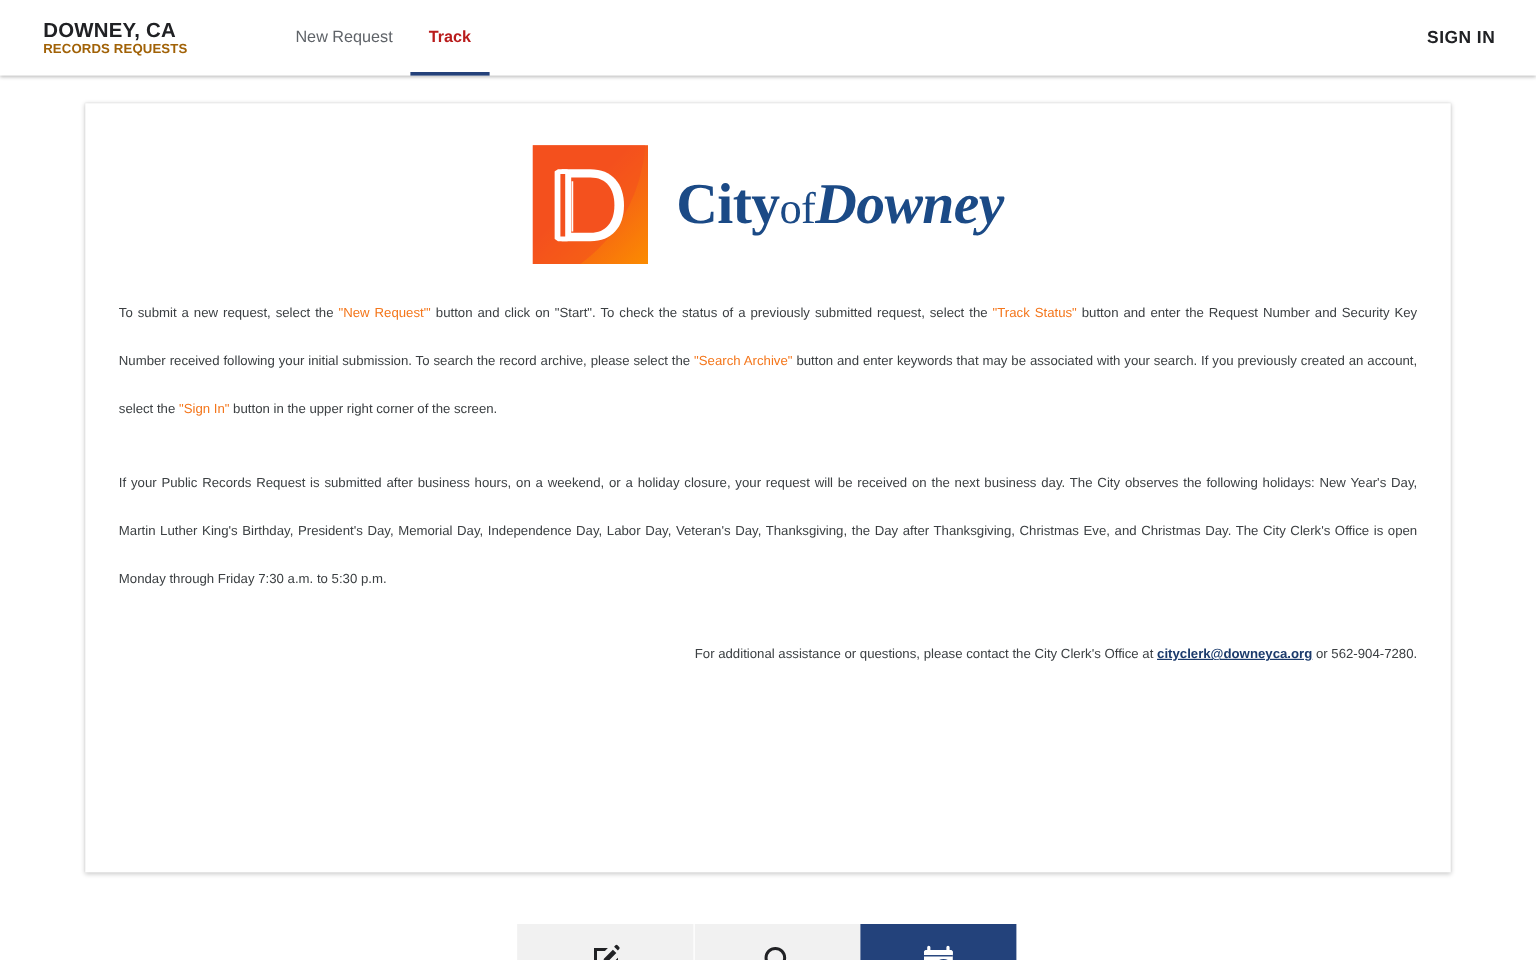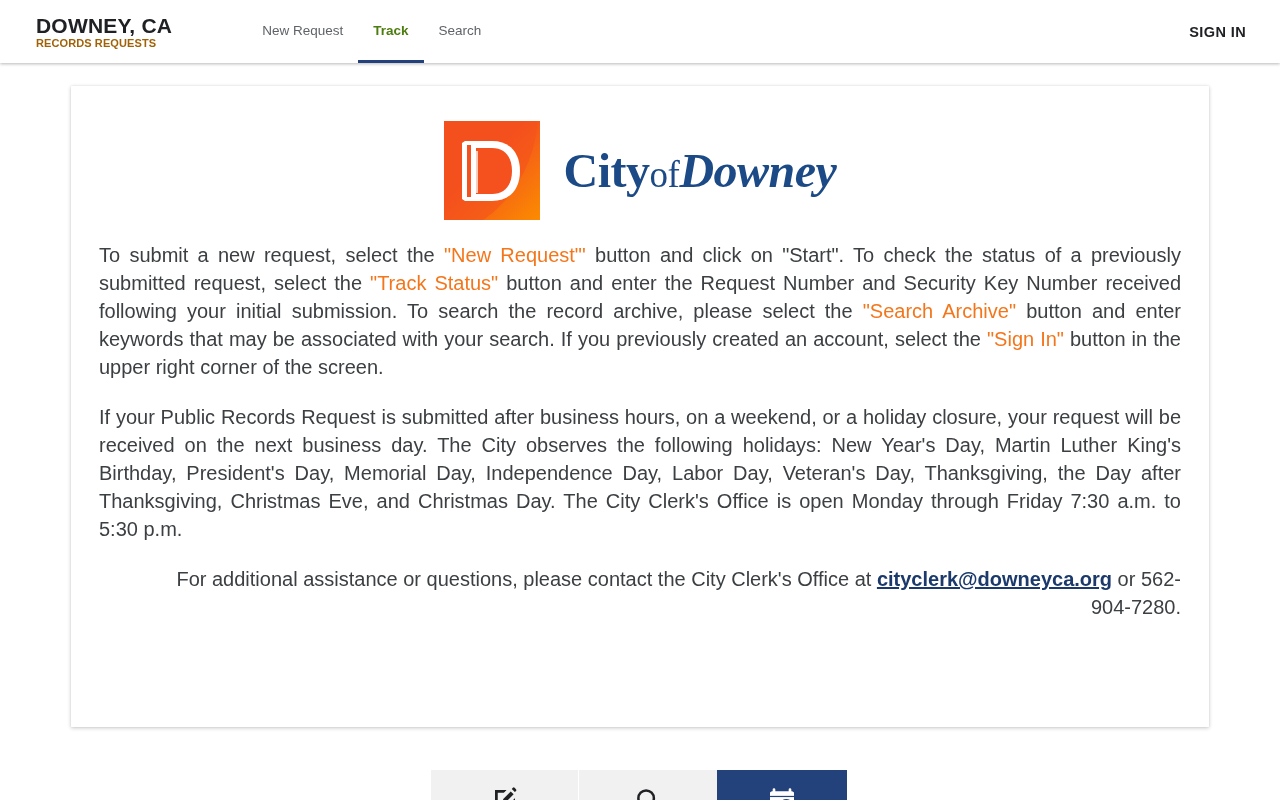--- a/index.html
+++ b/index.html
@@ -22,21 +22,21 @@
     z-index: 10;
   }
   .brand {
     margin-left: 36px;
     display: flex;
     flex-direction: column;
     justify-content: center;
     line-height: 1.12;
   }
   .brand-line1 {
-    font-size: 21px;
+    font-size: 17px;
     font-weight: bold;
     color: #202124;
     letter-spacing: 0.2px;
   }
   .brand-line2 {
     font-size: 11px;
     font-weight: bold;
     color: #a16207;
     letter-spacing: 0.1px;
   }
@@ -51,21 +51,21 @@
     align-items: center;
     padding: 6px 15px;
     font-size: 13.5px;
     color: #5f6368;
     cursor: pointer;
     border-bottom: 3px solid transparent;
     height: 63px;
     white-space: nowrap;
   }
   .nav-tab.active {
-    color: #4d7c0f;
+    color: #b91c1c;
     font-weight: bold;
     border-bottom: 3px solid #23417a;
   }
   .sign-in {
     position: absolute;
     right: 34px;
     top: 50%;
     transform: translateY(-50%);
     font-size: 14.5px;
     font-weight: bold;
@@ -153,22 +153,22 @@
     margin: 18px 0 0 0;
     letter-spacing: -0.2px;
   }
 
   
   .copy {
     margin: 0 28px;
     padding-top: 20px;
   }
   .para {
-    font-size: 20px;
-    line-height: 28px;
+    font-size: 11px;
+    line-height: 40px;
     color: #3c4043;
     text-align: justify;
     margin: 0 0 22px 0;
   }
   .para.last { text-indent: 44px; text-align: right; margin-bottom: 0; }
   .hl { color: #f4761b; }
   .email-link {
     color: #1b3a6b;
     font-weight: bold;
     text-decoration: underline;
@@ -209,21 +209,20 @@
 
 <div class="app-header">
   <div class="brand">
     <span class="brand-line1">DOWNEY, CA</span>
     <span class="brand-line2">RECORDS REQUESTS</span>
   </div>
 
   <div class="nav-tabs">
     <div class="nav-tab">New Request</div>
     <div class="nav-tab active">Track</div>
-    <div class="nav-tab">Search</div>
   </div>
 
   <div class="sign-in">SIGN IN</div>
 </div>
 
 <div class="page-body">
 
   <div class="card">
 
     <div class="logo-row">

